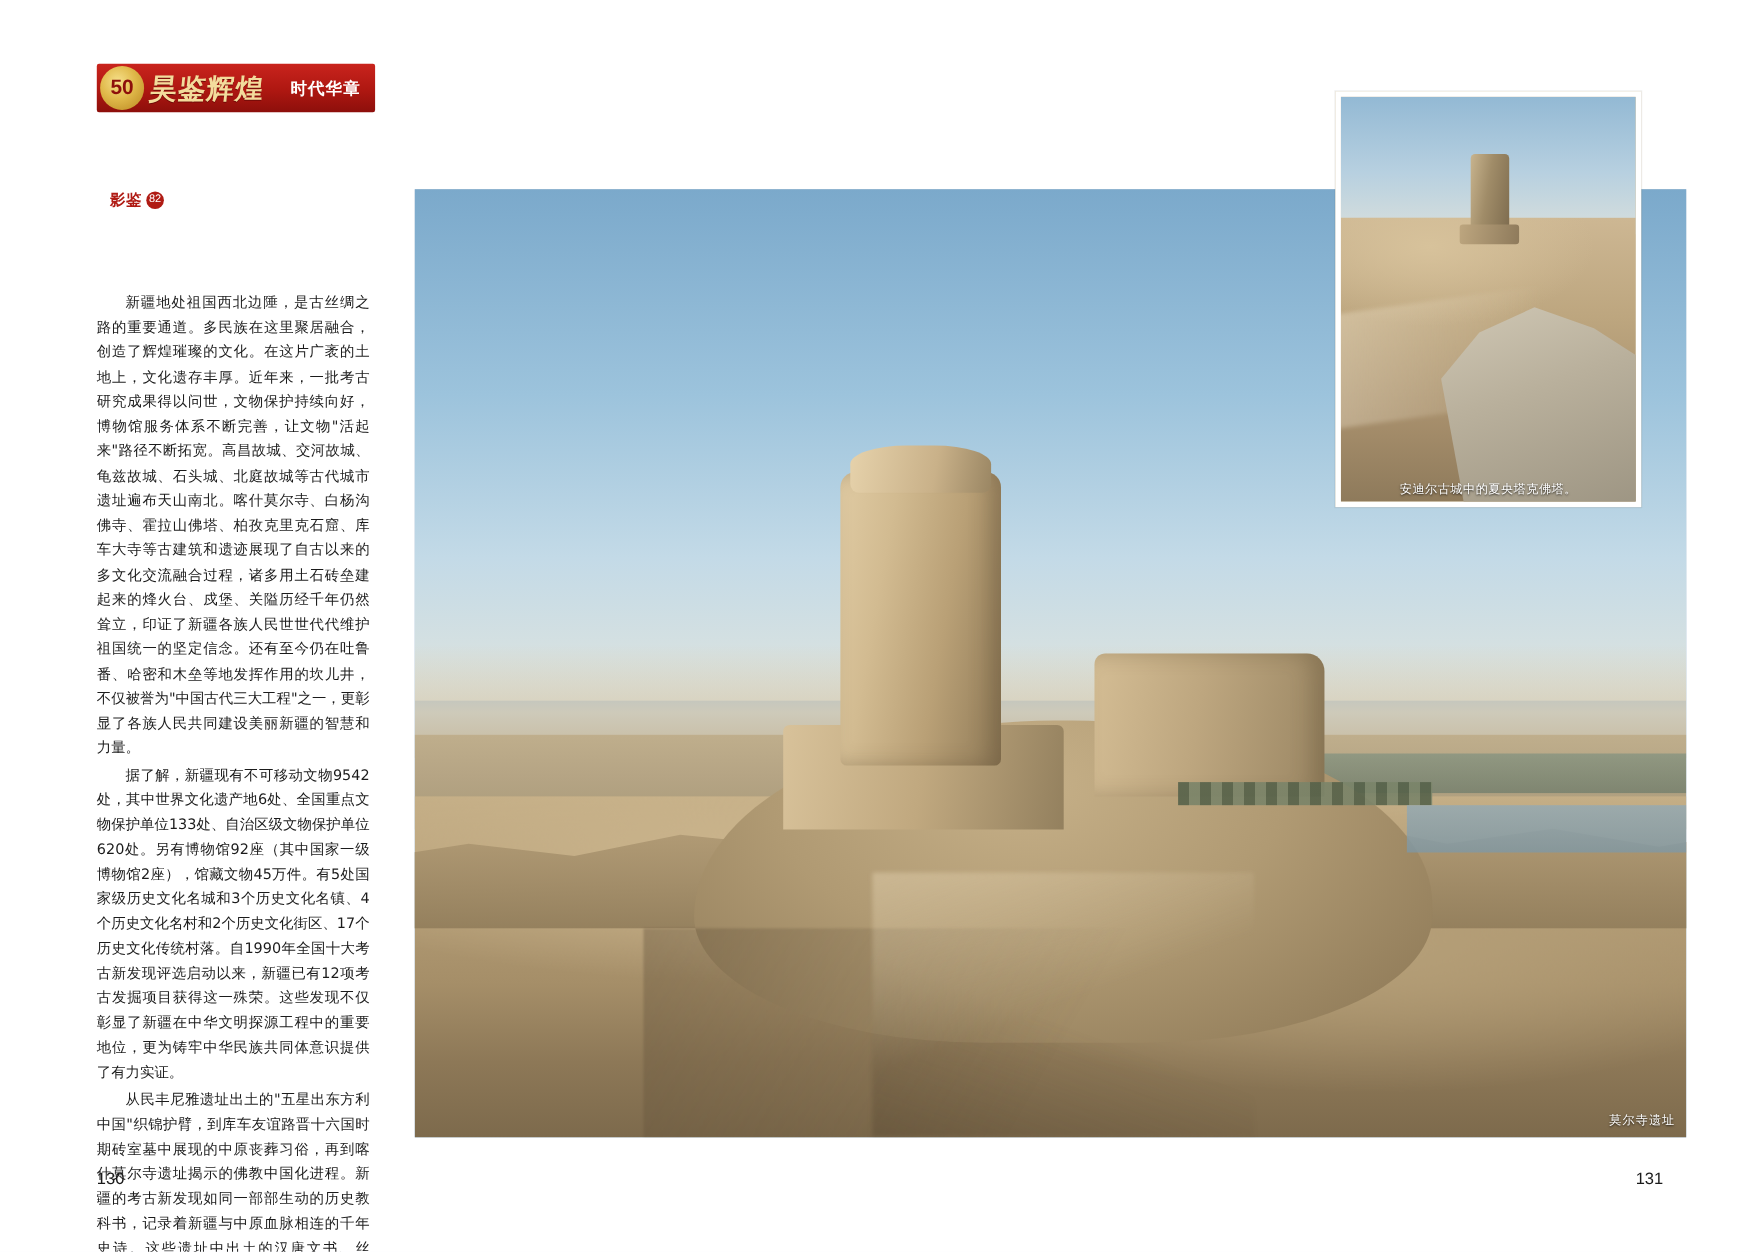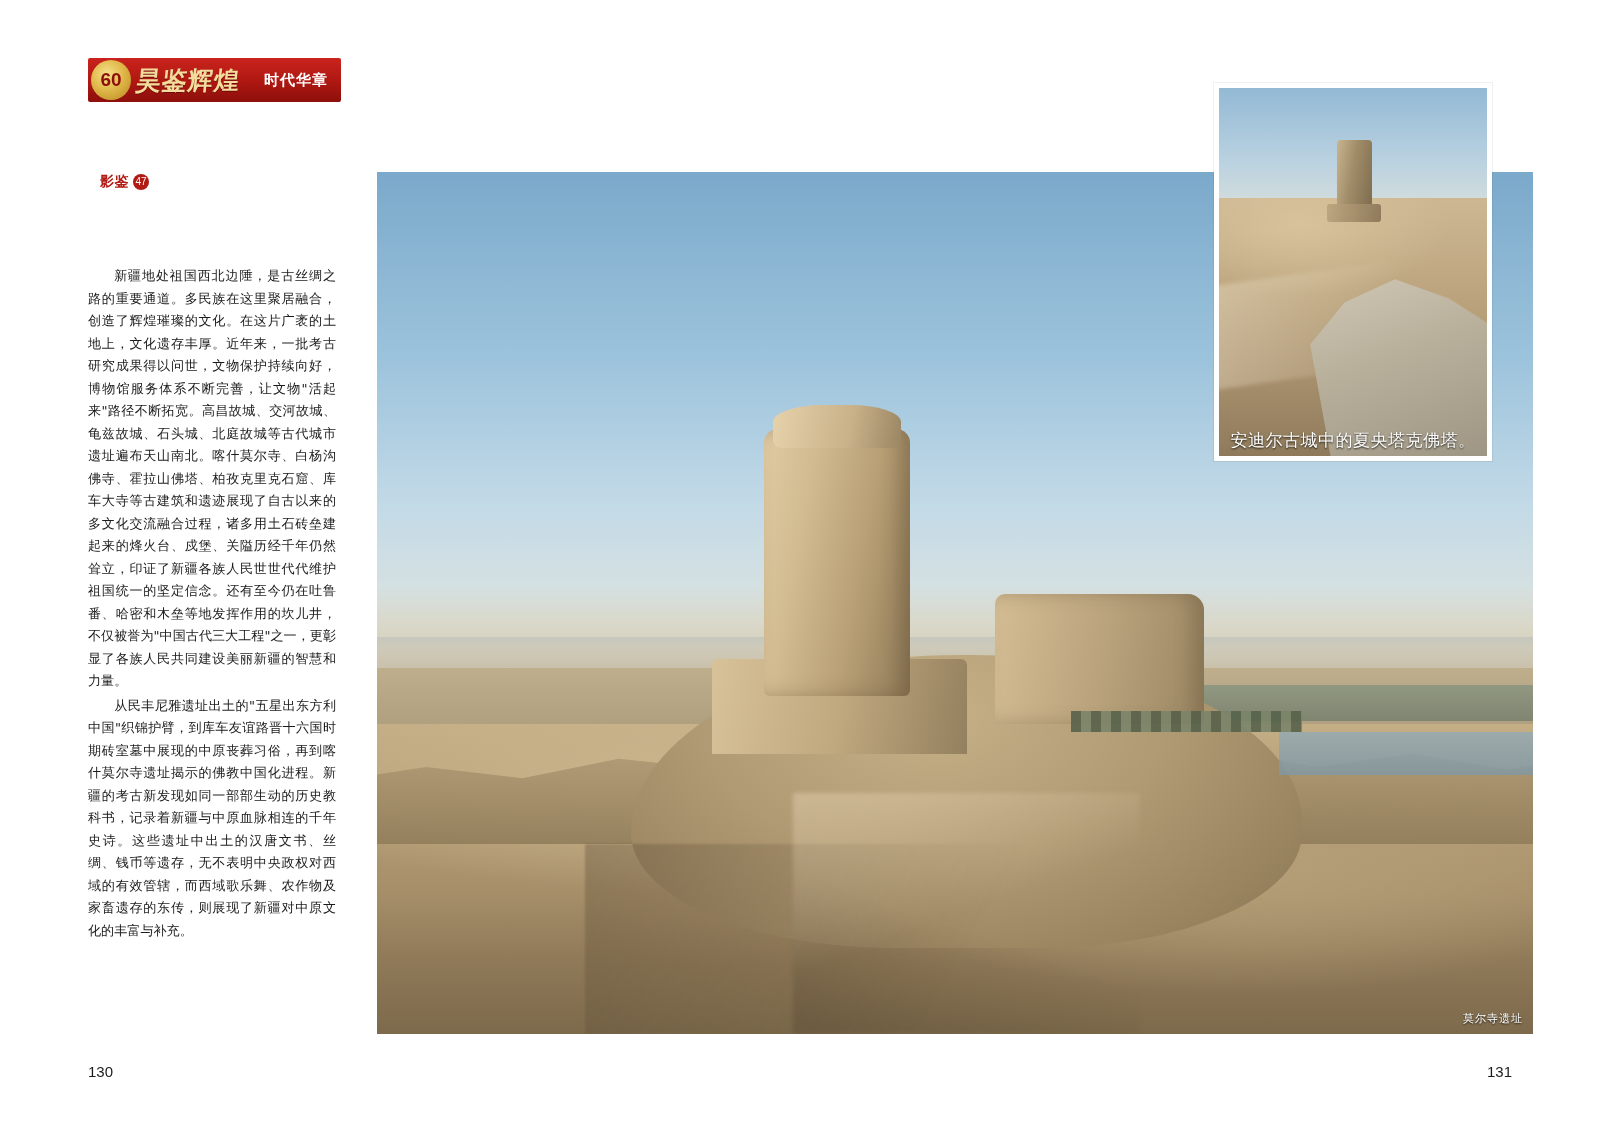--- a/index.html
+++ b/index.html
@@ -372,45 +372,46 @@
     background: linear-gradient(100deg, #bda67f 0%, #8e7a5b 100%);
     border-radius: 3px;
   }
   .inset-caption {
     position: absolute;
     left: 0;
     right: 0;
     bottom: 4px;
     text-align: center;
     color: #ffffff;
-    font-size: 17px;
+    font-size: 11px;
     letter-spacing: 0.5px;
     text-shadow: 0 1px 2px rgba(0,0,0,.85);
     font-family: "DejaVu Sans", sans-serif;
   }
 </style>
 </head>
 <body>
 
 <div class="spread">
 
   <div class="masthead">
-    <div class="seal">60</div>
+    <div class="seal">50</div>
     <div class="mh-main">昊鉴辉煌</div>
     <div class="mh-sub">时代华章</div>
   </div>
 
   <div class="section-label">
     <span class="sl-text">影鉴</span>
-    <span class="sl-num">47</span>
+    <span class="sl-num">82</span>
   </div>
 
 
   <div class="body-col">
     <p>新疆地处祖国西北边陲，是古丝绸之路的重要通道。多民族在这里聚居融合，创造了辉煌璀璨的文化。在这片广袤的土地上，文化遗存丰厚。近年来，一批考古研究成果得以问世，文物保护持续向好，博物馆服务体系不断完善，让文物"活起来"路径不断拓宽。高昌故城、交河故城、龟兹故城、石头城、北庭故城等古代城市遗址遍布天山南北。喀什莫尔寺、白杨沟佛寺、霍拉山佛塔、柏孜克里克石窟、库车大寺等古建筑和遗迹展现了自古以来的多文化交流融合过程，诸多用土石砖垒建起来的烽火台、戍堡、关隘历经千年仍然耸立，印证了新疆各族人民世世代代维护祖国统一的坚定信念。还有至今仍在吐鲁番、哈密和木垒等地发挥作用的坎儿井，不仅被誉为"中国古代三大工程"之一，更彰显了各族人民共同建设美丽新疆的智慧和力量。</p>
+    <p>据了解，新疆现有不可移动文物9542处，其中世界文化遗产地6处、全国重点文物保护单位133处、自治区级文物保护单位620处。另有博物馆92座（其中国家一级博物馆2座），馆藏文物45万件。有5处国家级历史文化名城和3个历史文化名镇、4个历史文化名村和2个历史文化街区、17个历史文化传统村落。自1990年全国十大考古新发现评选启动以来，新疆已有12项考古发掘项目获得这一殊荣。这些发现不仅彰显了新疆在中华文明探源工程中的重要地位，更为铸牢中华民族共同体意识提供了有力实证。</p>
     <p>从民丰尼雅遗址出土的"五星出东方利中国"织锦护臂，到库车友谊路晋十六国时期砖室墓中展现的中原丧葬习俗，再到喀什莫尔寺遗址揭示的佛教中国化进程。新疆的考古新发现如同一部部生动的历史教科书，记录着新疆与中原血脉相连的千年史诗。这些遗址中出土的汉唐文书、丝绸、钱币等遗存，无不表明中央政权对西域的有效管辖，而西域歌乐舞、农作物及家畜遗存的东传，则展现了新疆对中原文化的丰富与补充。</p>
   </div>
 
   <div class="main-photo">
     <div class="mp-sky"></div>
     <div class="mp-haze"></div>
     <div class="mp-farland"></div>
     <div class="mp-ground"></div>
     <div class="mp-ridge"></div>
     <div class="mp-mound"></div>

